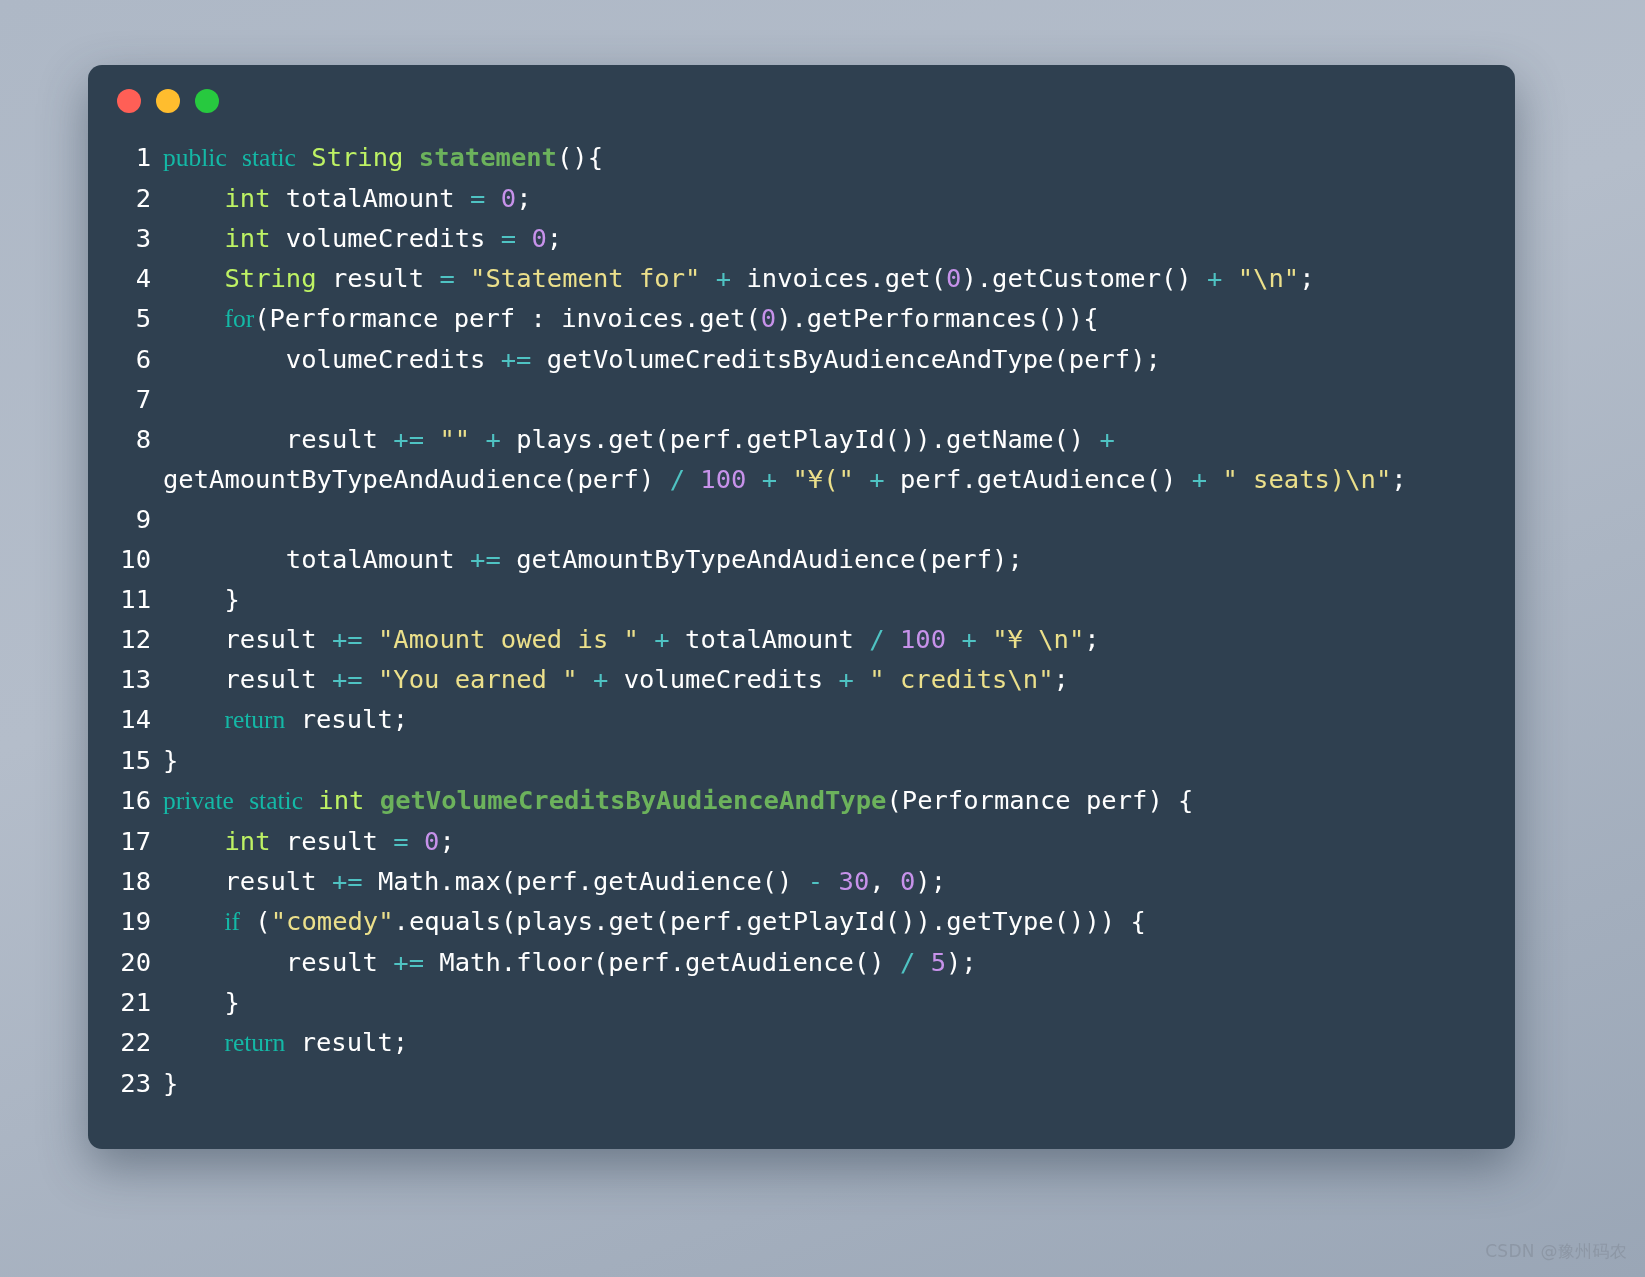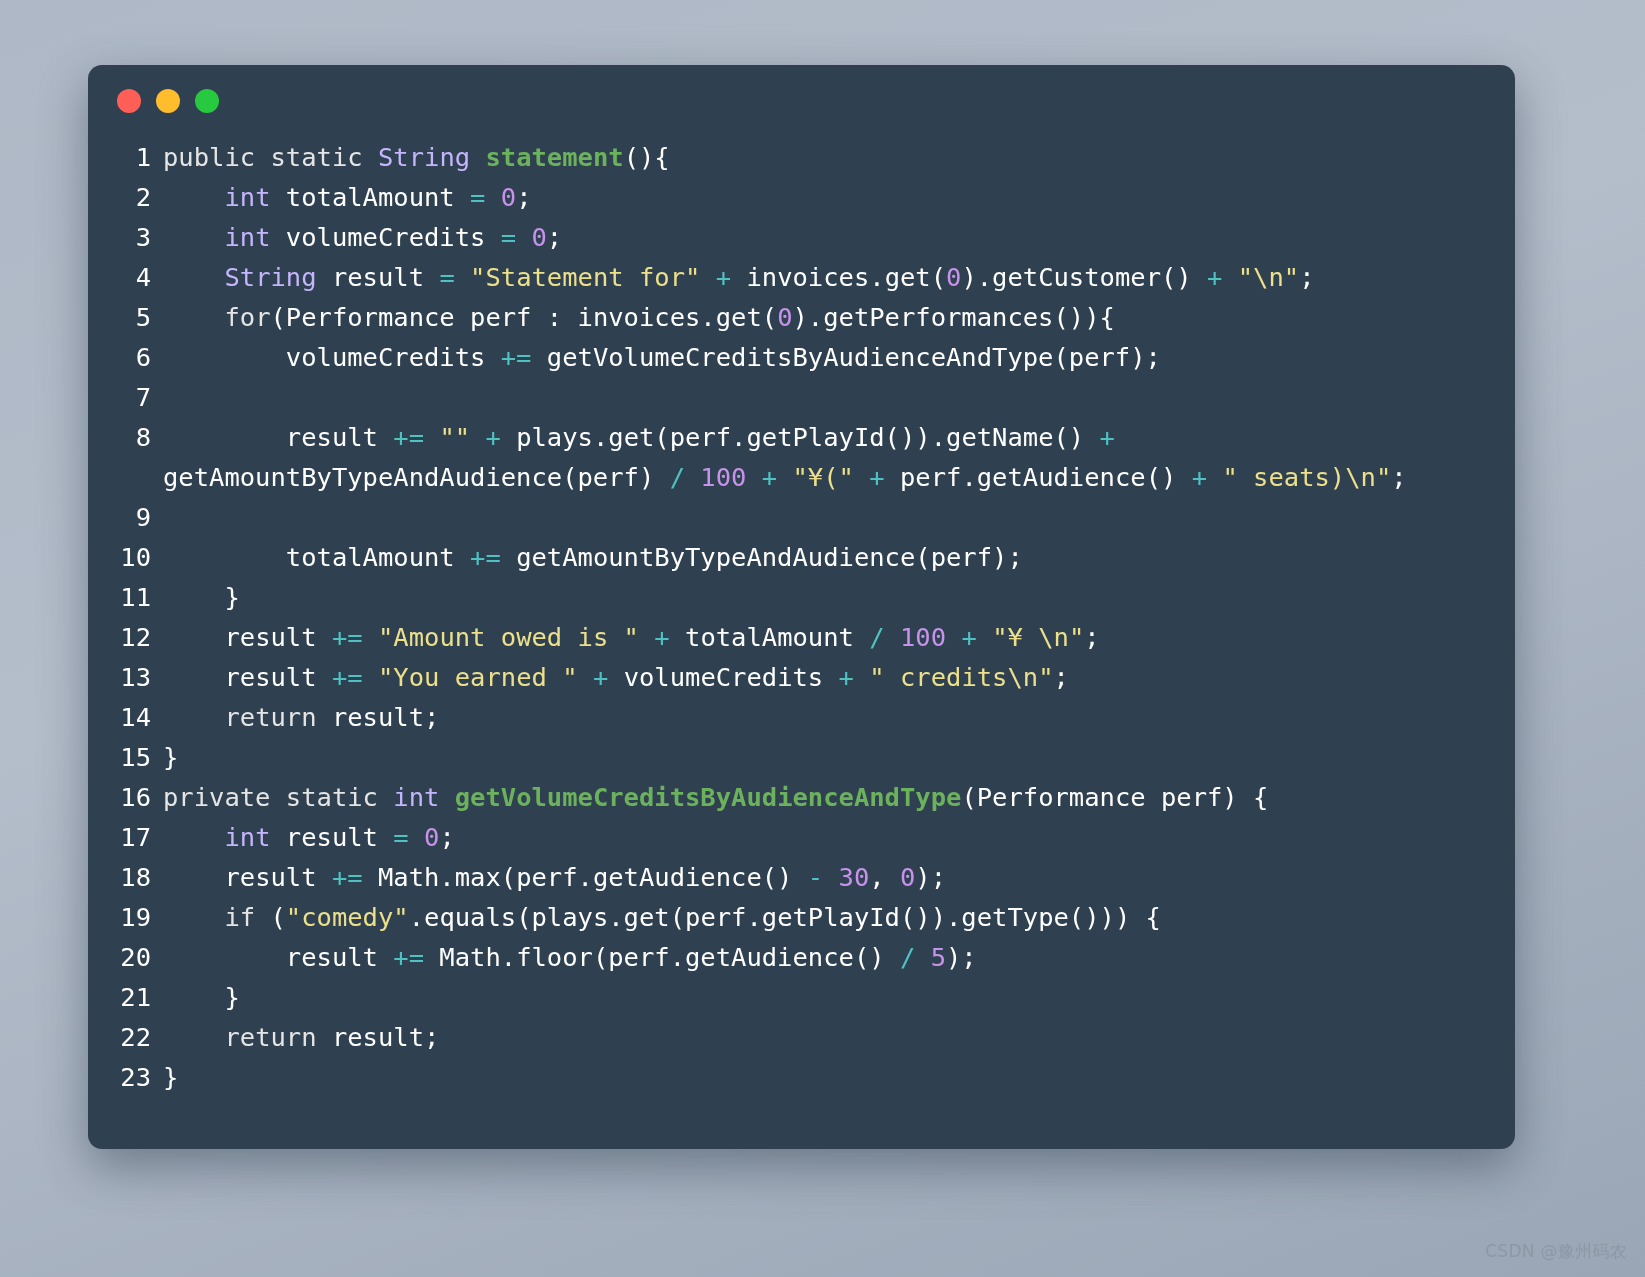--- a/index.html
+++ b/index.html
@@ -65,22 +65,22 @@
     user-select: none;
   }
   .code {
     flex: 1;
     white-space: pre-wrap;
     word-break: break-word;
     padding-right: 20px;
   }
 
   
-  .kw   { color: #e5e5e5; }
-  .typ  { color: #c4b5fd; }
+  .kw   { color: #14b8a6; font-family: Liberation Serif, serif; }
+  .typ  { color: #bef264; }
   .fn   { color: #6cb25c; font-weight: bold; }
   .str  { color: #ece08b; }
   .num  { color: #c792ea; }
   .op   { color: #4fc3c3; }
   .pl   { color: #ffffff; }
 
   #watermark {
     position: absolute;
     right: 18px;
     bottom: 14px;

